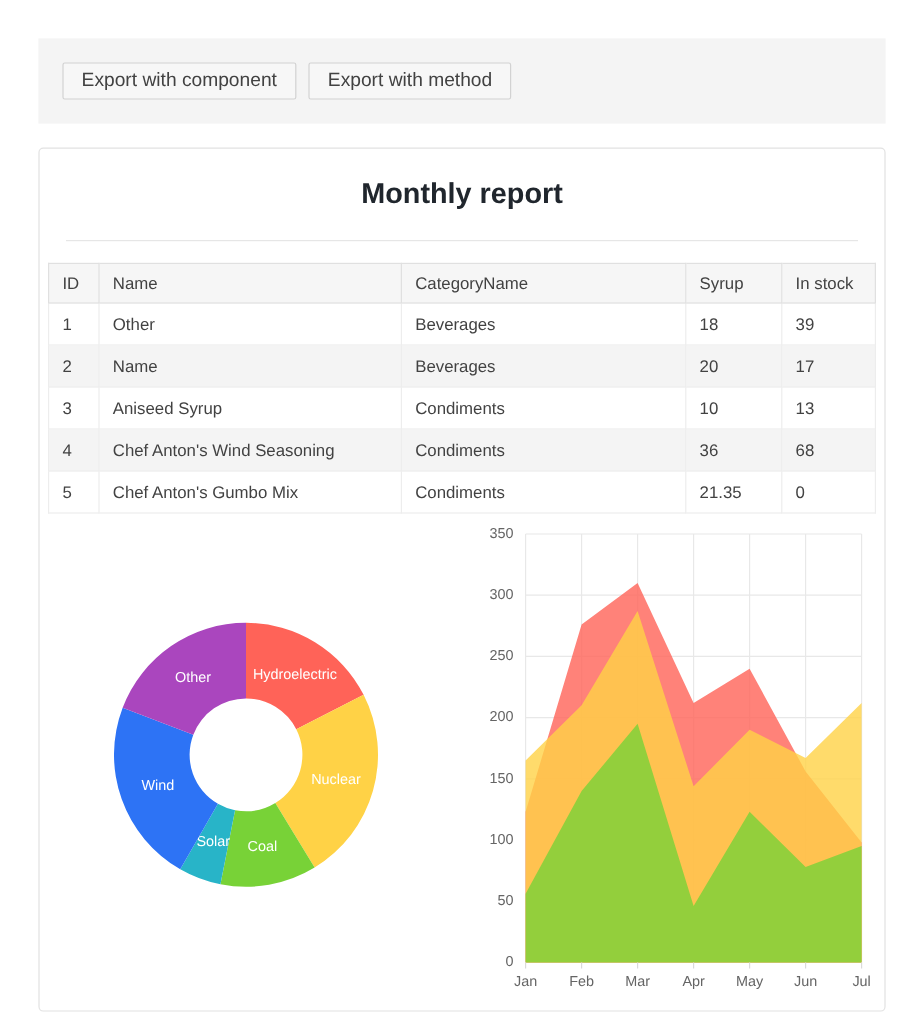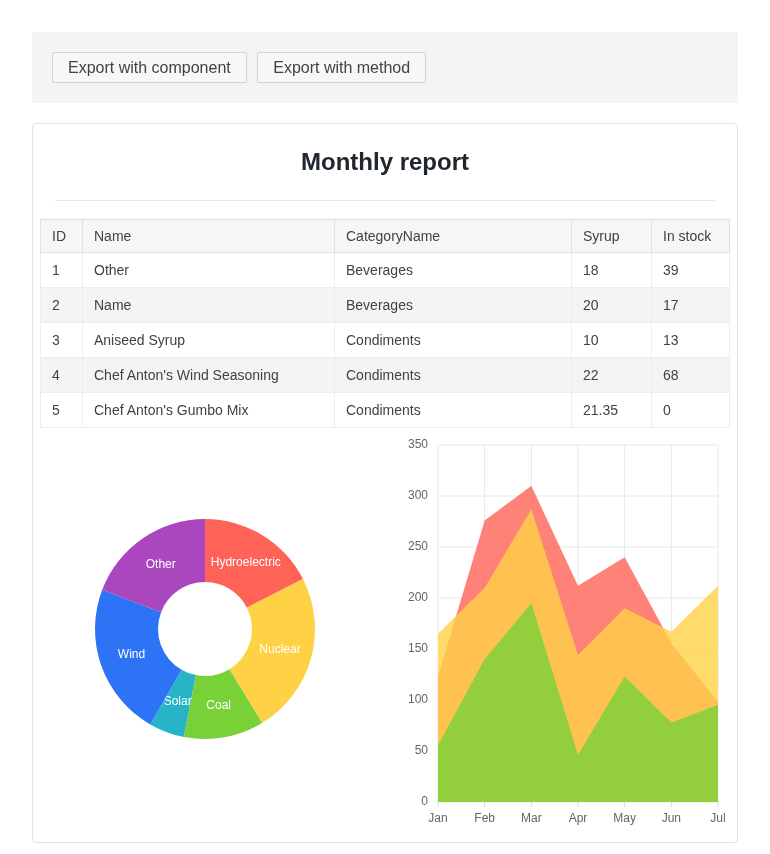--- a/index.html
+++ b/index.html
@@ -131,21 +131,21 @@
             <td>3</td>
             <td>Aniseed Syrup</td>
             <td>Condiments</td>
             <td>10</td>
             <td>13</td>
           </tr>
           <tr class="alt">
             <td>4</td>
             <td>Chef Anton's Wind Seasoning</td>
             <td>Condiments</td>
-            <td>22</td>
+            <td>36</td>
             <td>68</td>
           </tr>
           <tr>
             <td>5</td>
             <td>Chef Anton's Gumbo Mix</td>
             <td>Condiments</td>
             <td>21.35</td>
             <td>0</td>
           </tr>
         </tbody>

